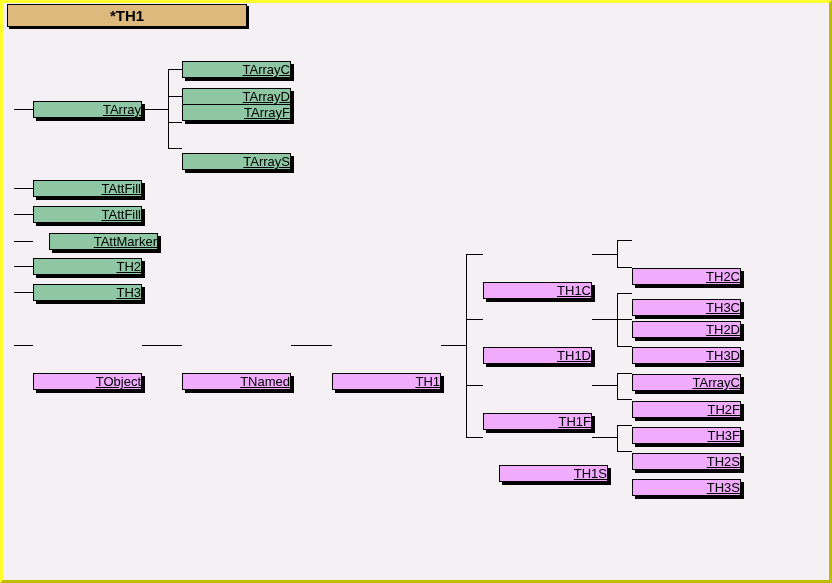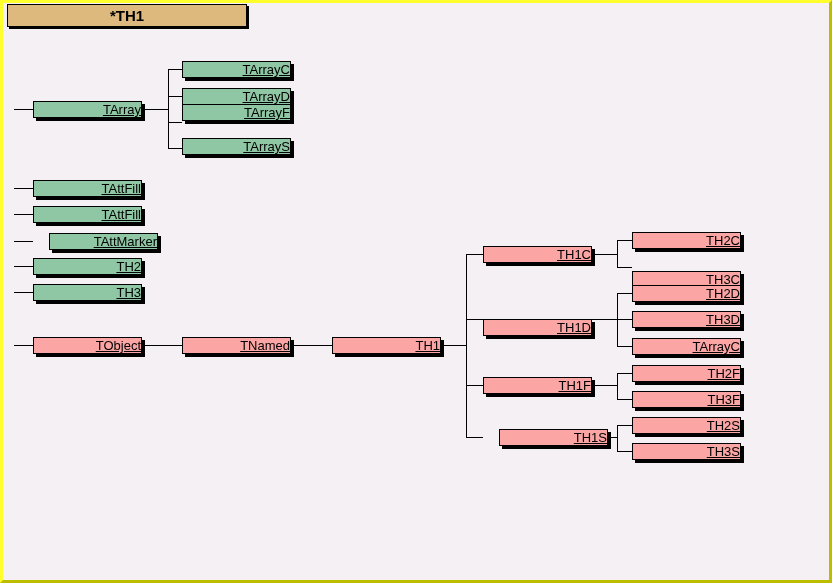--- a/index.html
+++ b/index.html
@@ -35,21 +35,21 @@
     text-align: right;
     font-weight: normal;
     font-size: 13px;
     line-height: 15px;
     color: #000;
     text-decoration: underline;
     cursor: pointer;
     white-space: nowrap;
   }
   .node.green { background: #8FC7A4; }
-  .node.gray  { background: #fca5a5; }
+  .node.gray  { background: #f0abfc; margin-top: 36px; }
   .hline, .vline { position: absolute; background: #000; }
   .hline { height: 1px; }
   .vline { width: 1px; }
 </style>
 </head>
 <body>
 
 <div class="page">
 
   <div class="titlebox">*TH1</div>
@@ -97,39 +97,39 @@
 
   <div class="hline" style="left:589px;top:434px;width:25px"></div>
   <div class="vline" style="left:614px;top:422px;height:27px"></div>
   <div class="hline" style="left:614px;top:422px;width:15px"></div>
   <div class="hline" style="left:614px;top:448px;width:15px"></div>
 
   <div class="node green" style="left:30px;top:98px">TArray</div>
   <div class="node green" style="left:179px;top:58px">TArrayC</div>
   <div class="node green" style="left:179px;top:85px">TArrayD</div>
   <div class="node green" style="left:179px;top:101px">TArrayF</div>
-  <div class="node green" style="left:179px;top:135px">TArrayS</div>
+  <div class="node green" style="left:179px;top:150px">TArrayS</div>
 
   <div class="node green" style="left:30px;top:177px">TAttFill</div>
   <div class="node green" style="left:30px;top:203px">TAttFill</div>
   <div class="node green" style="left:46px;top:230px">TAttMarker</div>
   <div class="node green" style="left:30px;top:255px">TH2</div>
   <div class="node green" style="left:30px;top:281px">TH3</div>
 
   <div class="node gray" style="left:30px;top:334px">TObject</div>
   <div class="node gray" style="left:179px;top:334px">TNamed</div>
   <div class="node gray" style="left:329px;top:334px">TH1</div>
 
   <div class="node gray" style="left:480px;top:243px">TH1C</div>
-  <div class="node gray" style="left:480px;top:316px">TH1D</div>
+  <div class="node gray" style="left:480px;top:308px">TH1D</div>
   <div class="node gray" style="left:480px;top:374px">TH1F</div>
   <div class="node gray" style="left:496px;top:426px">TH1S</div>
 
   <div class="node gray" style="left:629px;top:229px">TH2C</div>
-  <div class="node gray" style="left:629px;top:268px">TH3C</div>
+  <div class="node gray" style="left:629px;top:260px">TH3C</div>
   <div class="node gray" style="left:629px;top:282px">TH2D</div>
   <div class="node gray" style="left:629px;top:308px">TH3D</div>
   <div class="node gray" style="left:629px;top:335px">TArrayC</div>
   <div class="node gray" style="left:629px;top:362px">TH2F</div>
   <div class="node gray" style="left:629px;top:388px">TH3F</div>
   <div class="node gray" style="left:629px;top:414px">TH2S</div>
   <div class="node gray" style="left:629px;top:440px">TH3S</div>
 
 </div>
 

